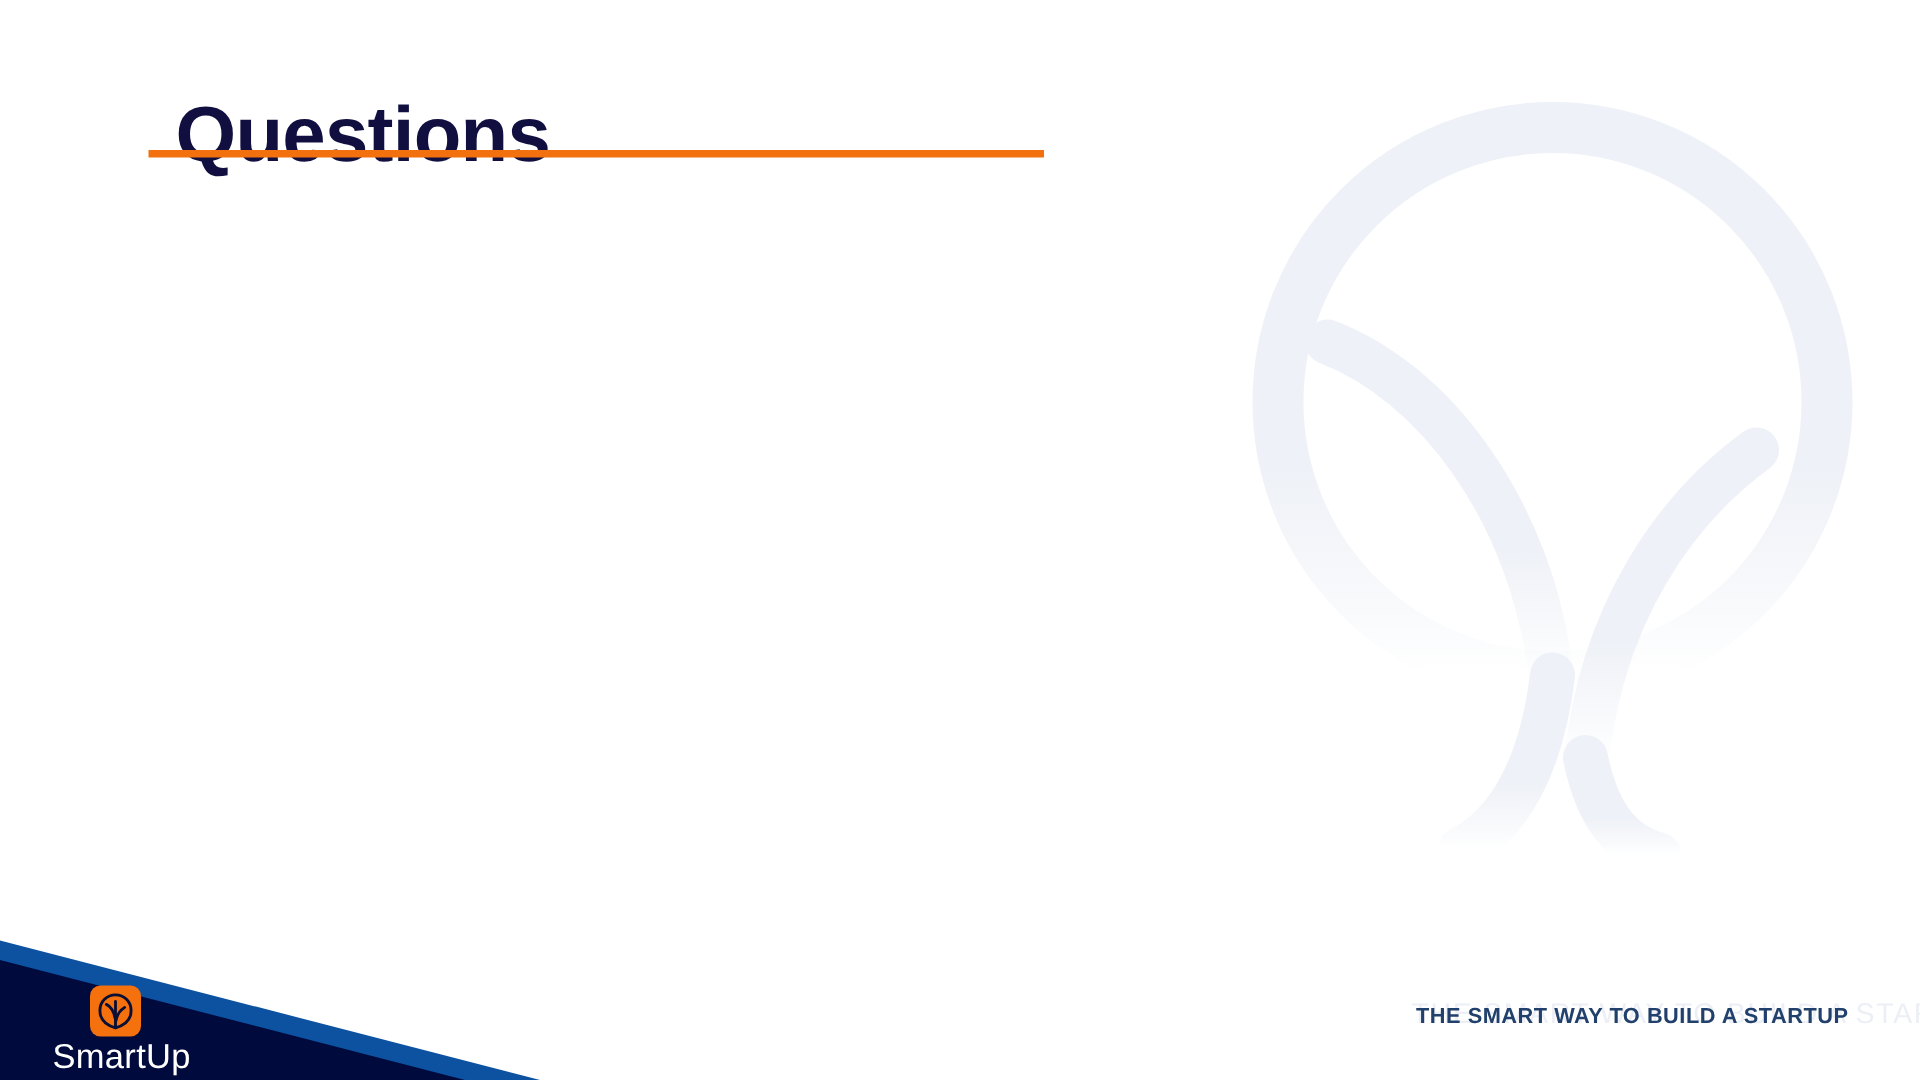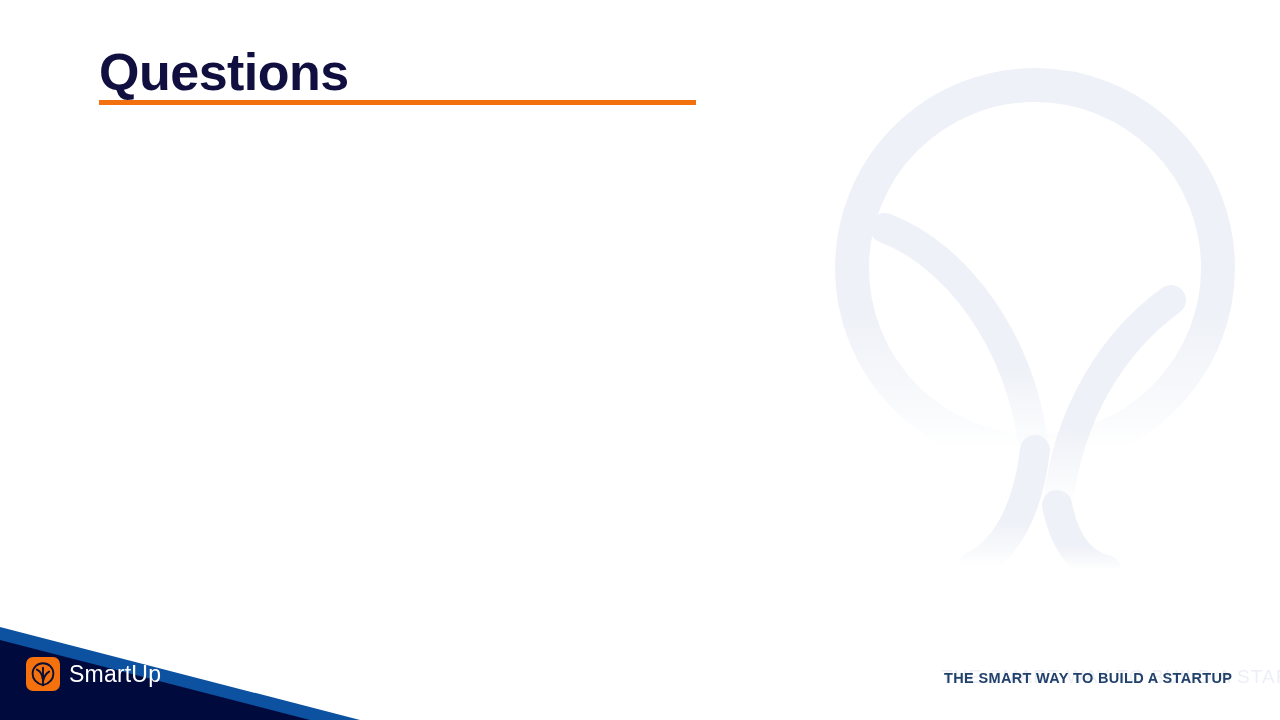--- a/index.html
+++ b/index.html
@@ -39,21 +39,21 @@
   }
 
   
   #title-block {
     position: absolute;
     left: 99px;
     top: 44px;
     width: 600px;
   }
   #page-title {
-    margin: 0;
+    margin: 18px;
     font-family: "Liberation Sans", sans-serif;
     font-size: 52px;
     line-height: 56px;
     font-weight: bold;
     color: #100f40;
     letter-spacing: -0.5px;
     white-space: nowrap;
   }
   #title-rule {
     position: absolute;
@@ -88,20 +88,21 @@
     height: 115px;
   }
 
   
   #brand {
     position: absolute;
     left: 26px;
     top: 657px;
     display: flex;
     align-items: center;
+    flex-direction: column;
   }
   #brand-mark {
     width: 34px;
     height: 34px;
     border-radius: 7px;
     background: #f4710e;
     display: flex;
     align-items: center;
     justify-content: center;
     flex: 0 0 auto;

